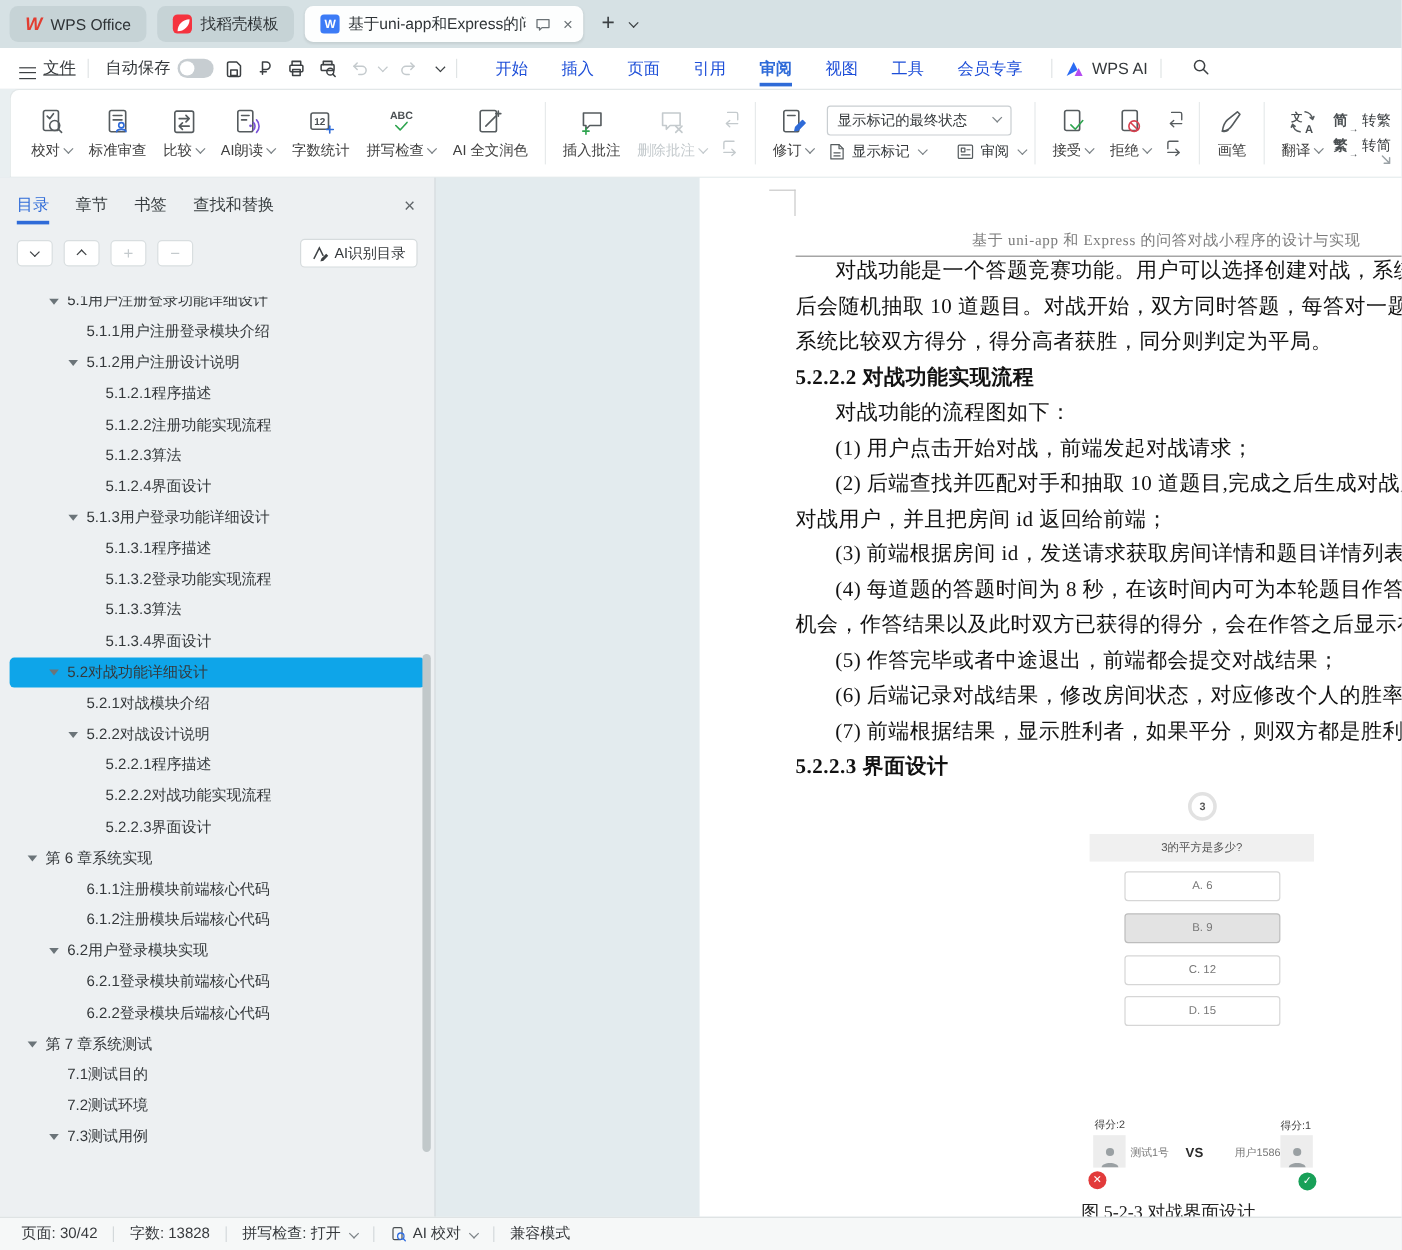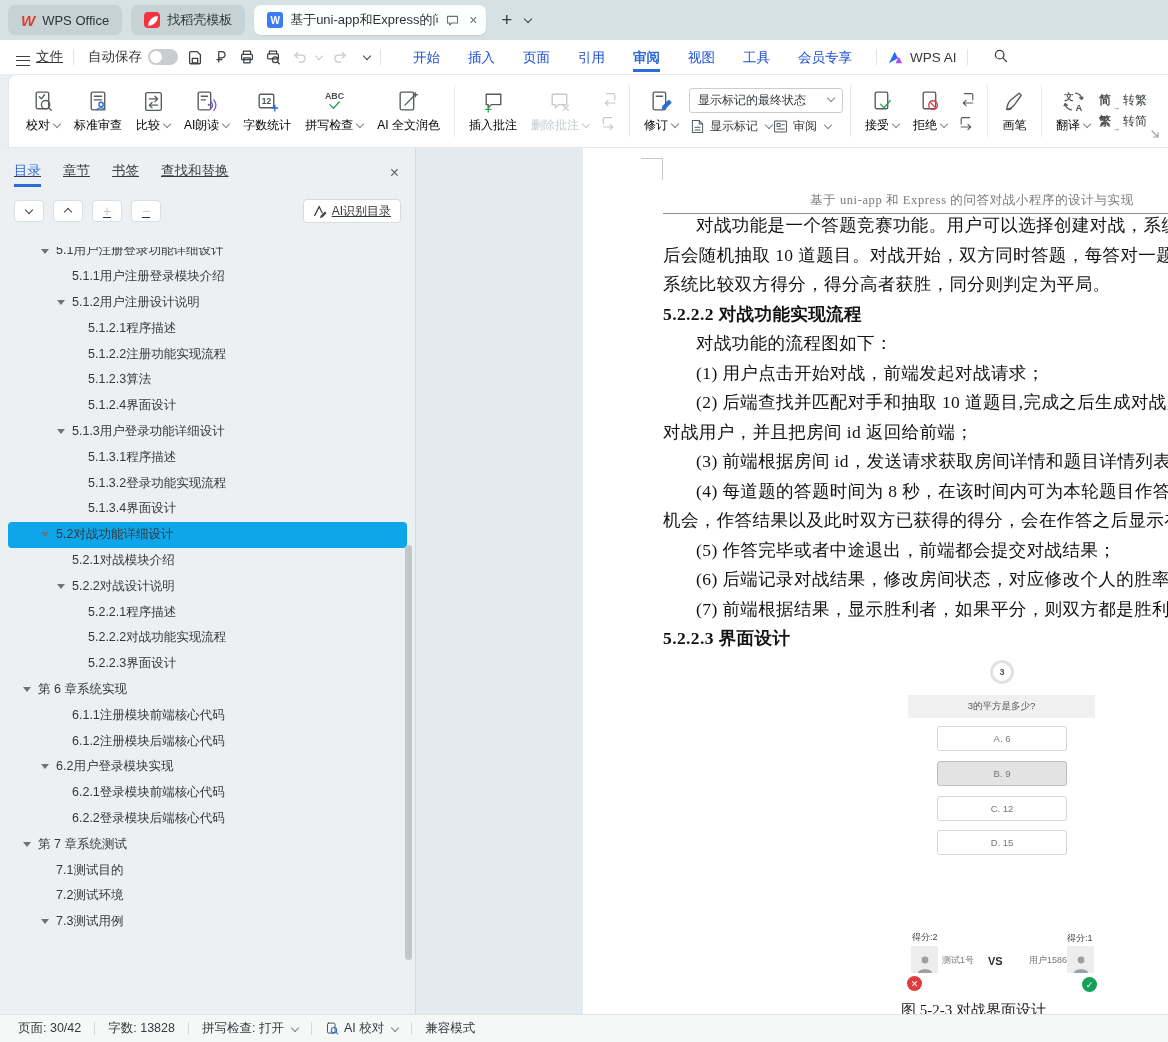--- a/index.html
+++ b/index.html
@@ -54,45 +54,45 @@
   .rsep { width:1px; height:52px; background:#e7eaeb; margin:0 7px; }
   .rbtn { display:flex; flex-direction:column; align-items:center; justify-content:center; gap:3px;
           padding:4px 7px; border-radius:4px; cursor:pointer; }
   .ric { width:25px; height:25px; }
   .ric * { stroke:#555b5e; fill:none; stroke-width:1.3; stroke-linecap:round; stroke-linejoin:round; }
   .ric .b { stroke:#2f6bd8; } .ric .bf { fill:#2f6bd8; stroke:#2f6bd8; }
   .ric .g { stroke:#2ea44f; } .ric .r { stroke:#d9404f; }
   .ric .p { stroke:#7a52d9; } .ric .pf { fill:#7a52d9; stroke:none; }
   .ric .t { fill:#4a4f52; stroke:none; font-weight:bold; }
   .rbtn.dis .ric * { stroke:#c4cacd; }
-  .rlb { font-size:12px; color:#000000; white-space:nowrap; display:flex; align-items:center; }
+  .rlb { font-size:12px; color:#404040; white-space:nowrap; display:flex; align-items:center; }
   .rbtn.dis .rlb { color:#c4cacd; }
   .arrcol { display:flex; flex-direction:column; gap:6px; margin:0 2px; }
   .arrbtn { width:22px; height:18px; display:flex; align-items:center; justify-content:center; cursor:pointer; }
   .arrbtn svg { stroke:#565b5e; fill:none; stroke-width:1.3; stroke-linecap:round; stroke-linejoin:round; }
   .arrbtn.dis svg { stroke:#c4cacd; }
   .revcol { display:flex; flex-direction:column; gap:5px; margin-left:4px; }
   .rsel { width:154px; height:25px; border:1px solid #c9ced1; border-radius:3px; background:#fff;
           display:flex; align-items:center; justify-content:space-between; padding:0 8px; font-size:12px; cursor:pointer;}
-  .revrow { display:flex; gap:0; align-items:center; }
+  .revrow { display:flex; gap:24px; align-items:center; }
   .smbtn { display:flex; align-items:center; gap:4px; font-size:12px; cursor:pointer; white-space:nowrap;}
   .smbtn svg { width:17px; height:17px; }
   .smbtn svg *{ stroke:#555b5e; fill:none; stroke-width:1.2; stroke-linecap:round; stroke-linejoin:round;}
   .convcol { display:flex; flex-direction:column; gap:4px; margin-left:2px; }
   .convbtn { display:flex; align-items:center; gap:5px; font-size:12px; cursor:pointer; }
   .convic { font-size:12px; font-weight:bold; color:#4a4f52; position:relative; padding-right:7px;}
   .convic::after { content:"→"; position:absolute; right:-2px; bottom:-3px; font-size:8px; font-weight:normal; color:#4a4f52;}
   .rexpand { position:absolute; right:8px; bottom:4px; }
   .rexpand svg { stroke:#9aa1a5; fill:none; stroke-width:1.2; stroke-linecap:round; }
 
   
   .content { position:absolute; top:148px; left:0; right:0; bottom:28px; background:#e3ebee; }
 
   
-  .sidebar { position:absolute; left:0; top:0; bottom:0; width:416px; background:#edf0f2; border-right:1px solid #d3dadc;text-decoration:underline; }
+  .sidebar { position:absolute; left:0; top:0; bottom:0; width:363px; background:#edf0f2; border-right:1px solid #d3dadc; }
   .side-tabs { display:flex; align-items:center; padding:14px 0 0 14px; font-size:13.5px; color:#3b4043; }
   .stab { margin-right:22px; padding-bottom:7px; cursor:pointer; }
   .stab.active { color:#2f6bd8; border-bottom:3px solid #2f6bd8; padding-bottom:4px; }
   .side-close { position:absolute; right:16px; top:16px; font-size:16px; color:#5f6569; cursor:pointer; }
   .side-tools { display:flex; align-items:center; padding:12px 14px 0 14px; gap:9px; }
   .sbtn { width:30px; height:22px; background:#fff; border:1px solid #d9dee0; border-radius:4px;
           display:flex; align-items:center; justify-content:center; cursor:pointer; font-size:14px; color:#3c4043;}
   .sbtn.dis { color:#c4cacd; cursor:default; }
   .sbtn .cv { margin:0; }
   .sbtn .cv.up { transform:rotate(-135deg); margin-top:3px; }
@@ -573,20 +573,23 @@
           <span class="tri"></span>
           <span>5.1.3用户登录功能详细设计</span>
         </div>
       <div class="trow lv4">
           <span>5.1.3.1程序描述</span>
         </div>
       <div class="trow lv4">
           <span>5.1.3.2登录功能实现流程</span>
         </div>
       <div class="trow lv4">
+          <span>5.1.3.3算法</span>
+        </div>
+      <div class="trow lv4">
           <span>5.1.3.4界面设计</span>
         </div>
       <div class="trow lv2 sel">
           <span class="tri"></span>
           <span>5.2对战功能详细设计</span>
         </div>
       <div class="trow lv3">
           <span>5.2.1对战模块介绍</span>
         </div>
       <div class="trow lv3">

